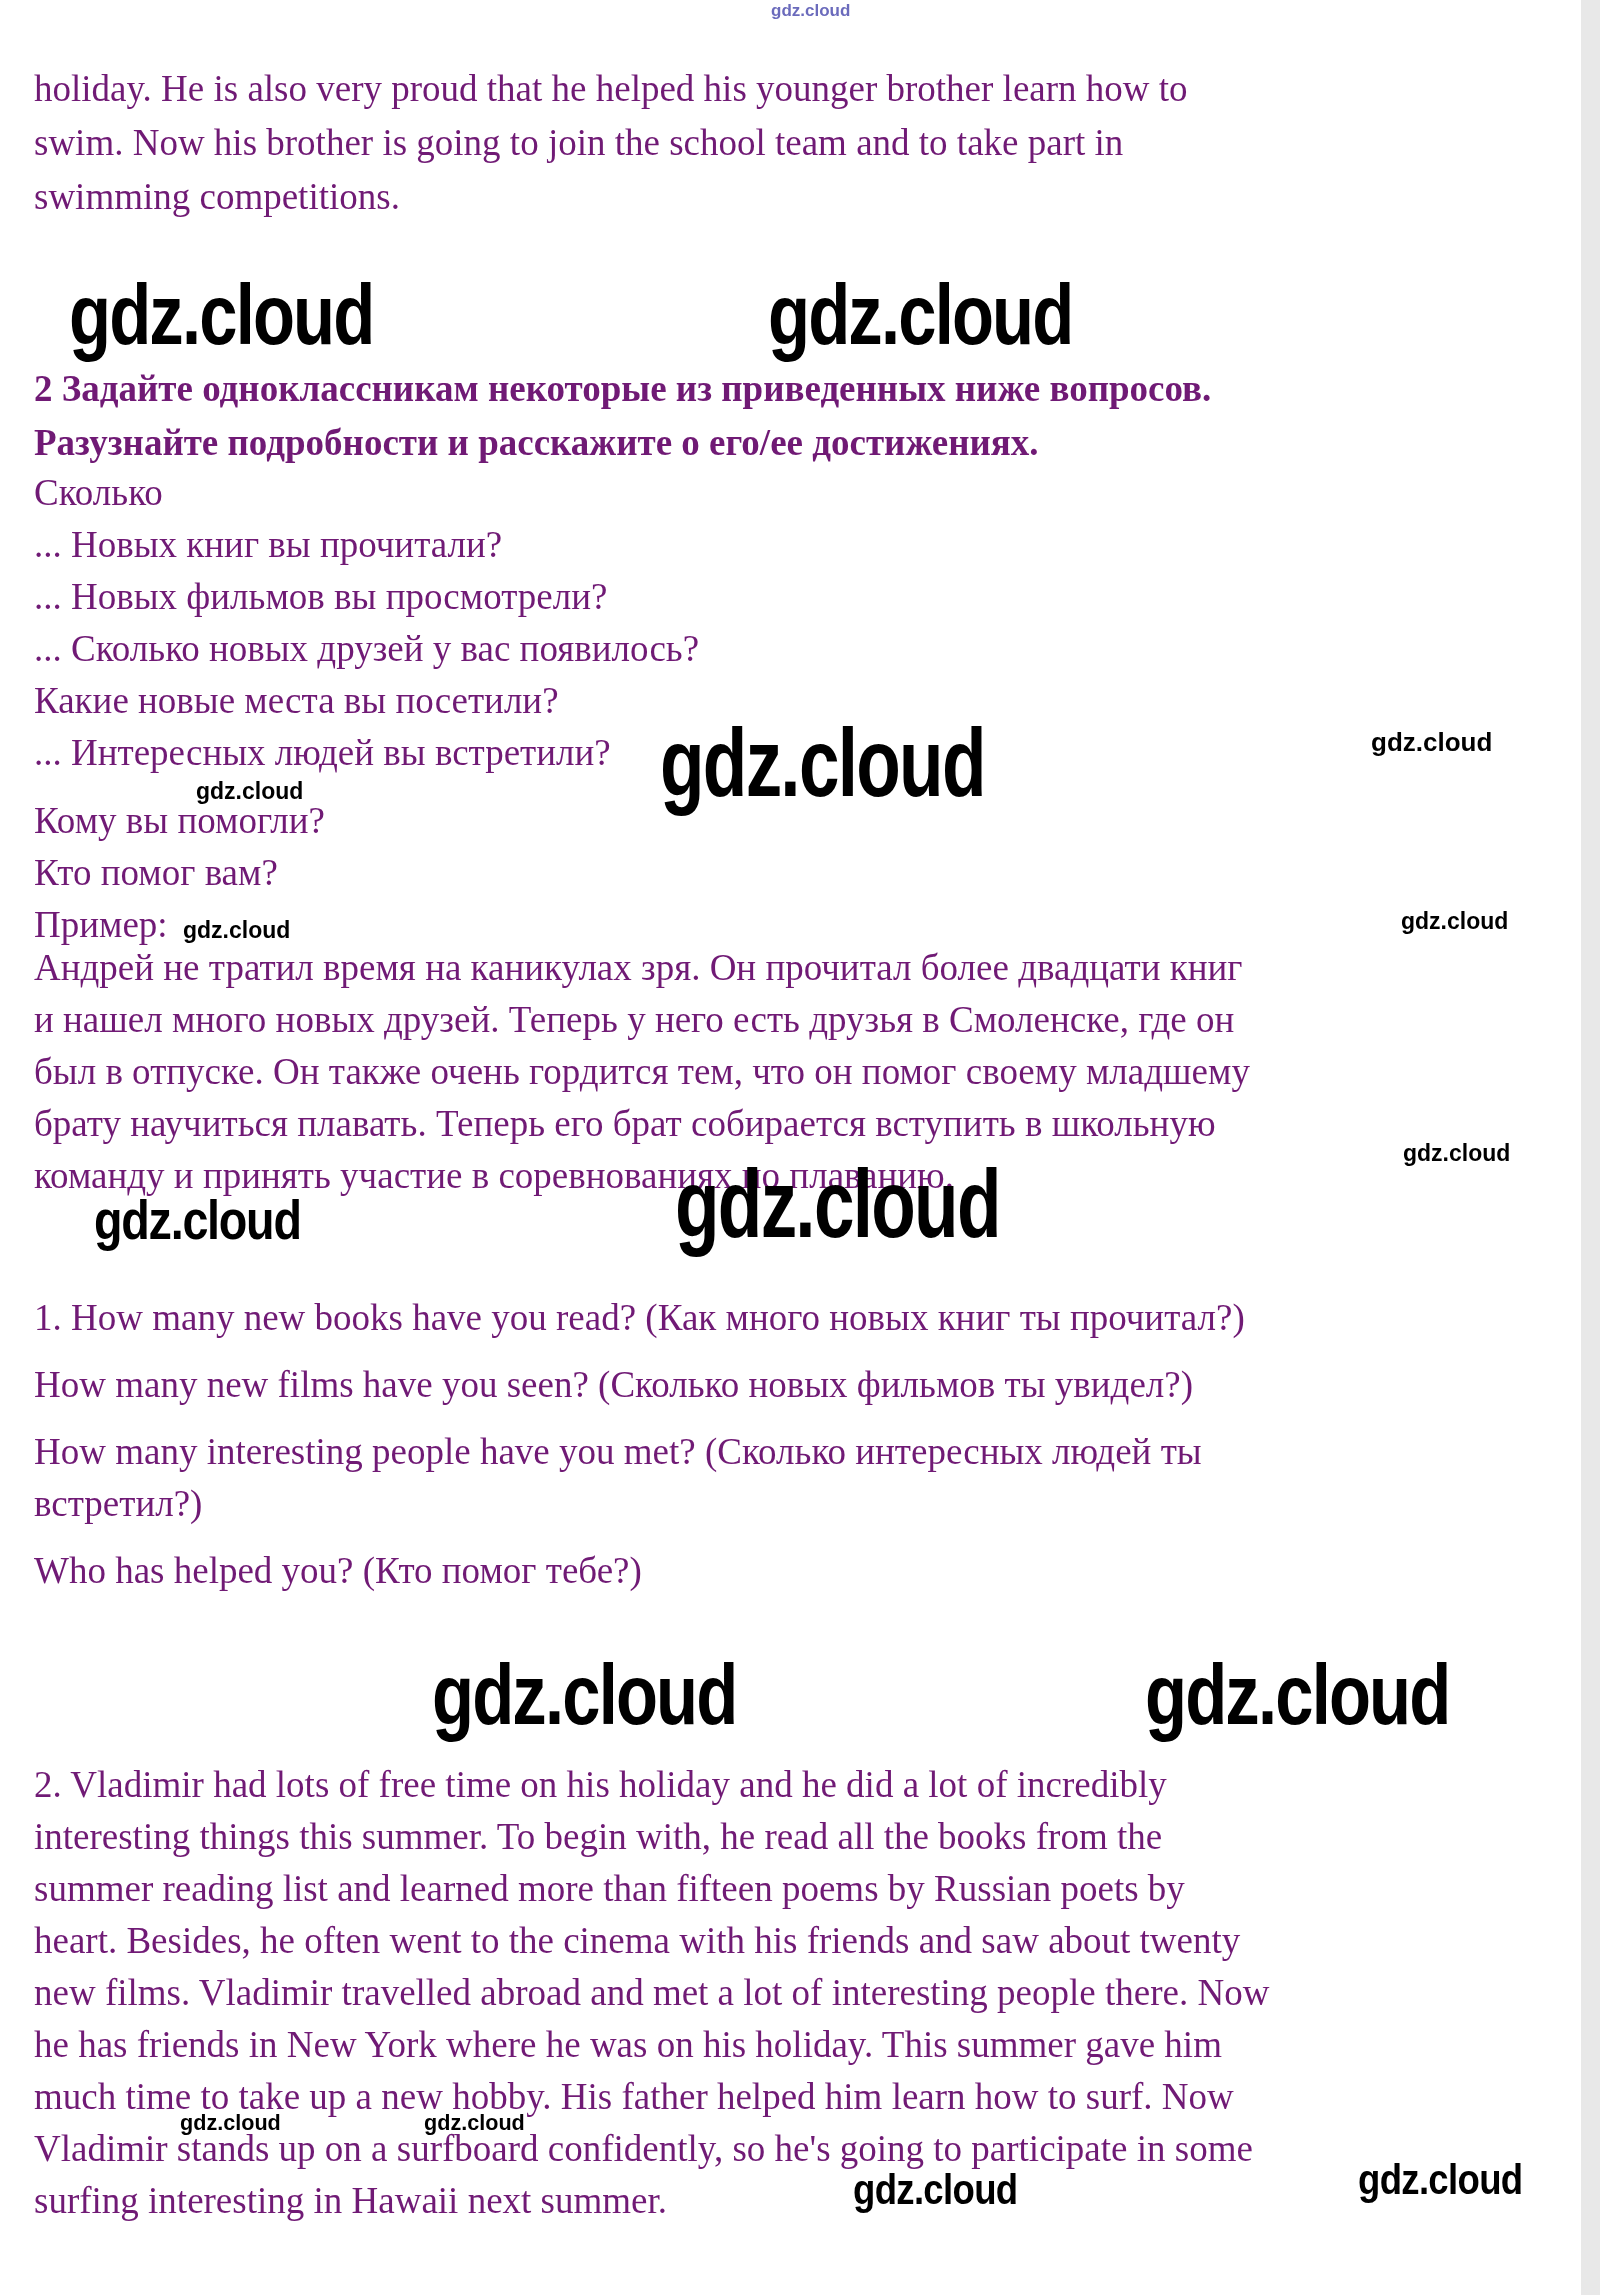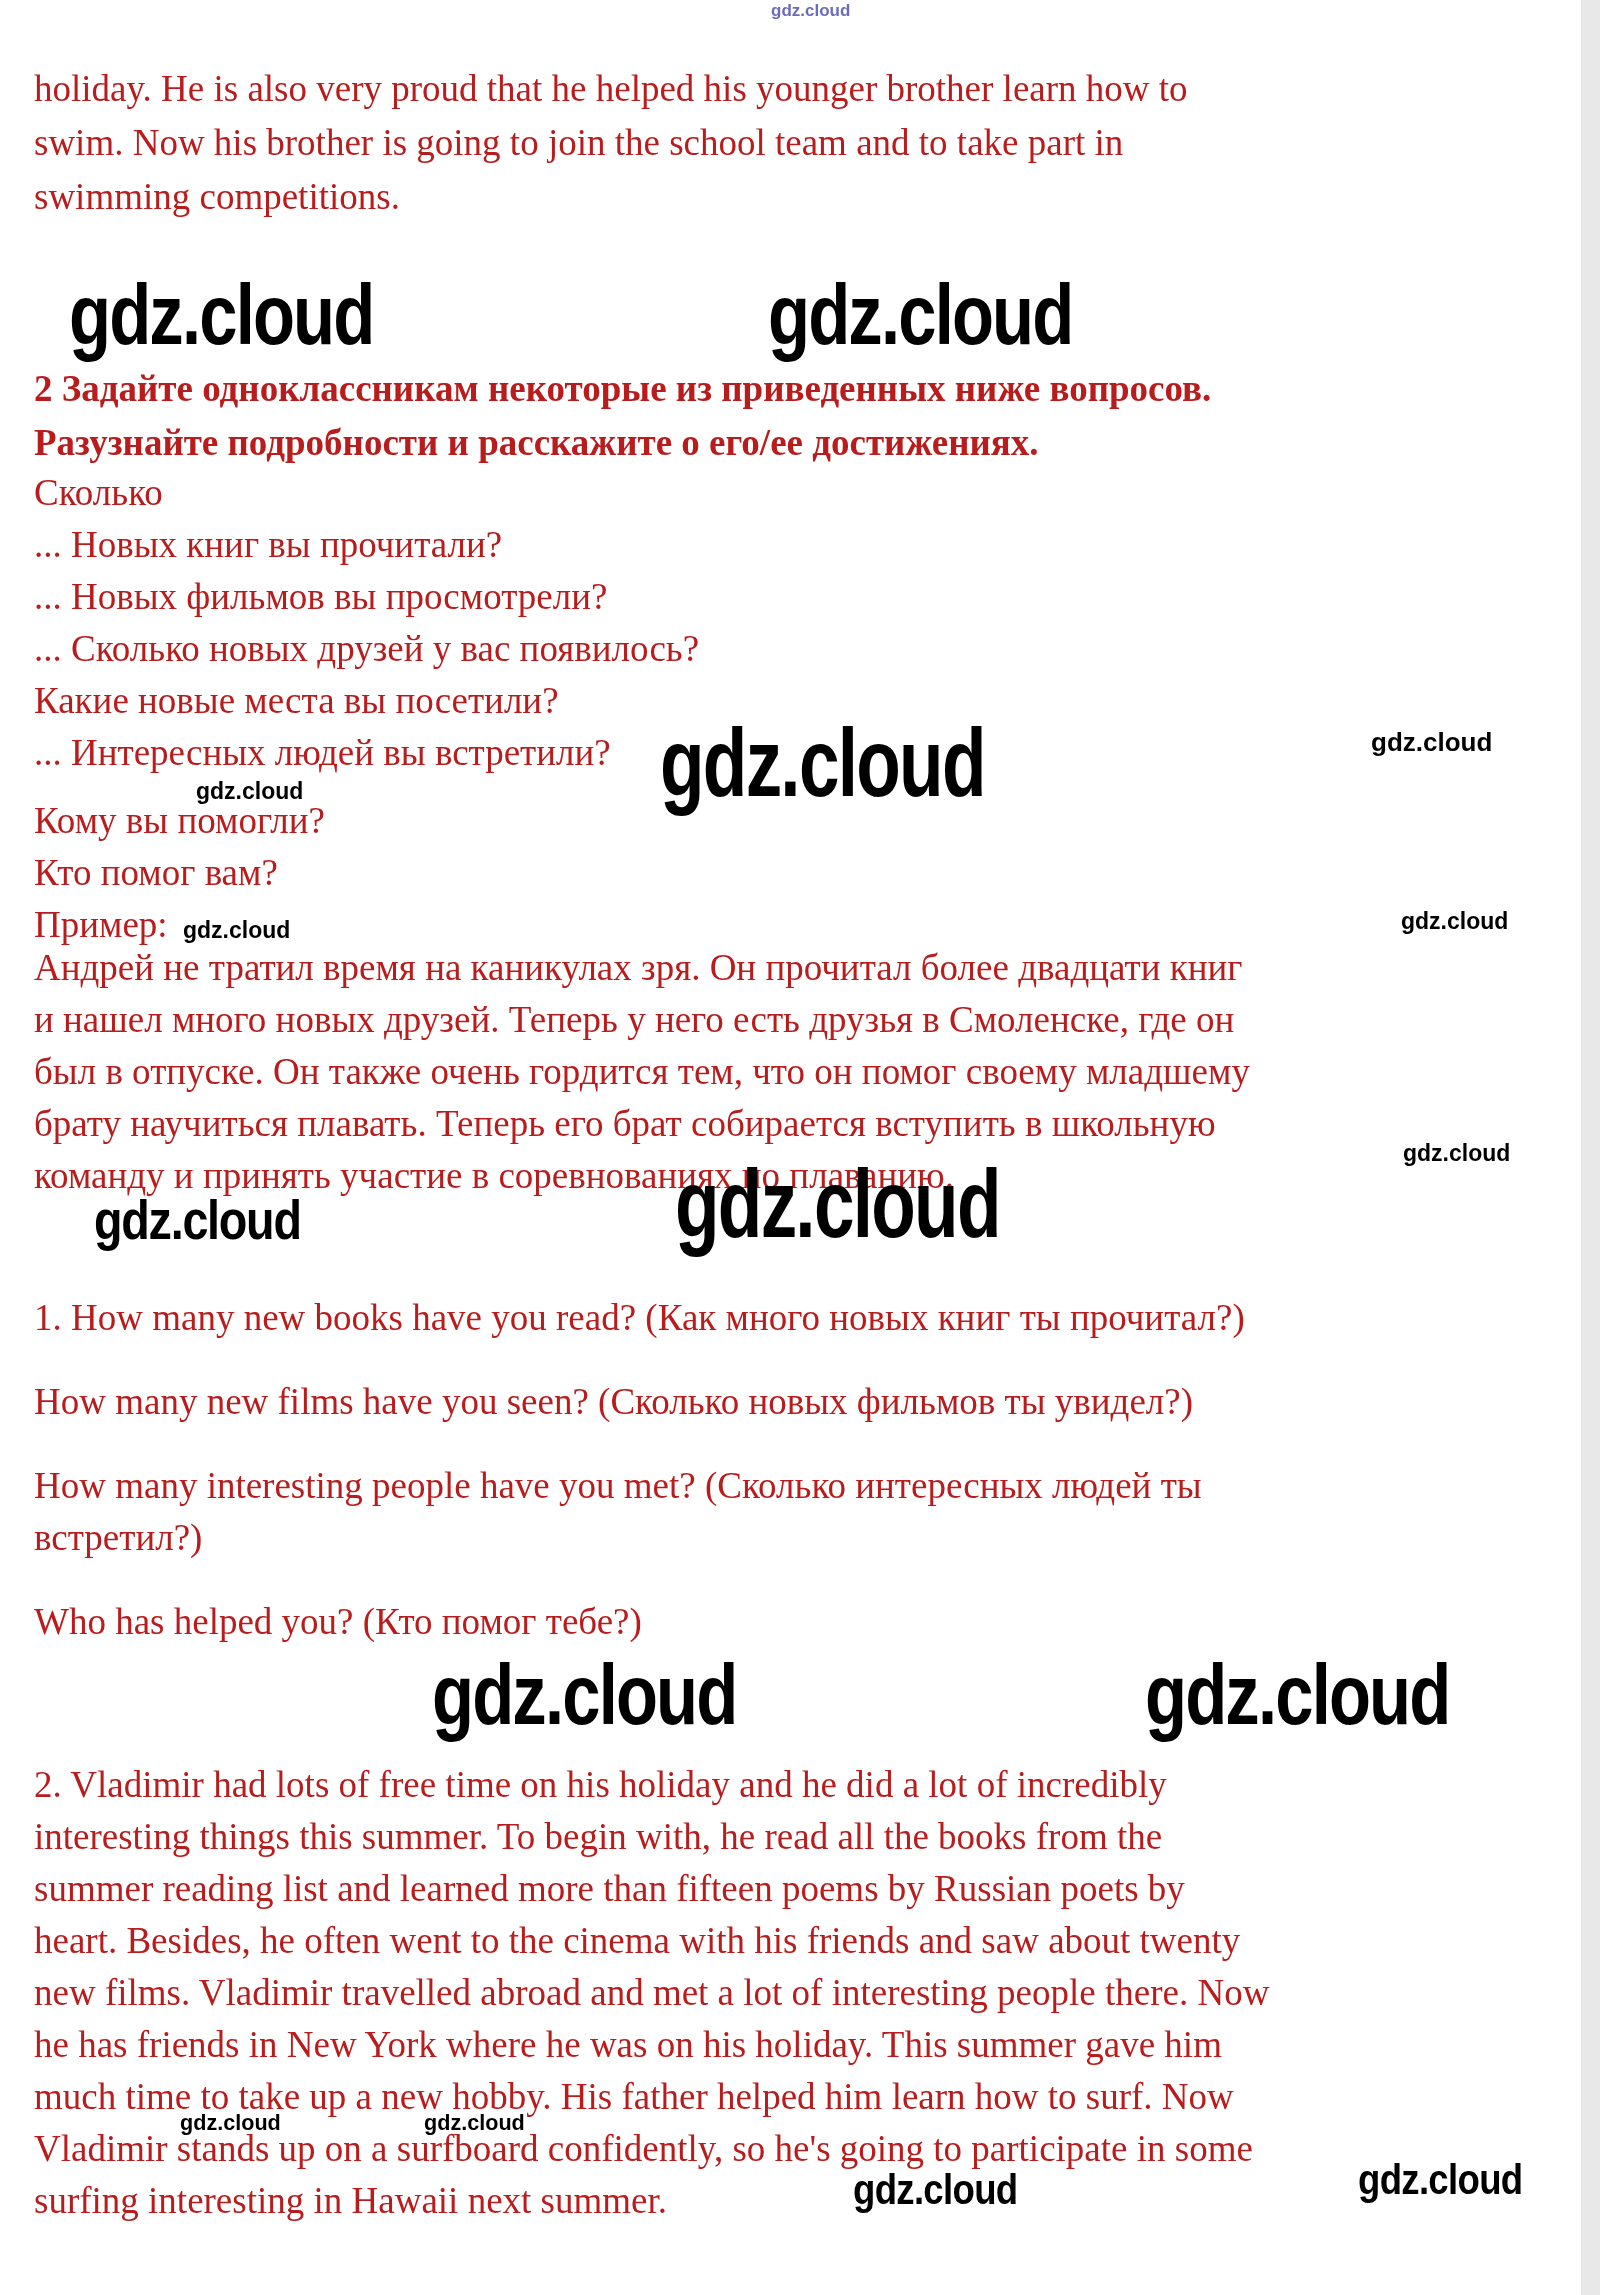--- a/index.html
+++ b/index.html
@@ -9,28 +9,28 @@
     background:#ffffff;
     overflow:hidden;
     color:#000;
     font-family:"Liberation Serif", serif;
   }
   .block{
     position:absolute;
     left:34px;
     font-size:37px;
     line-height:52px;
-    color:#b91c1c;
+    color:#701a75;
   }
   .block .line{white-space:nowrap;}
   .bold{font-weight:bold;}
   .lh70{line-height:54px;}
   .lh68{line-height:52px;}
   .gap22{margin-top:16px;}
-  .gap42{margin-top:32px;}
+  .gap42{margin-top:15px;}
 
   .wm{
     position:absolute;
     font-family:"Liberation Sans", sans-serif;
     font-weight:bold;
     color:#000;
     white-space:nowrap;
     line-height:1;
     transform-origin:left top;
   }

